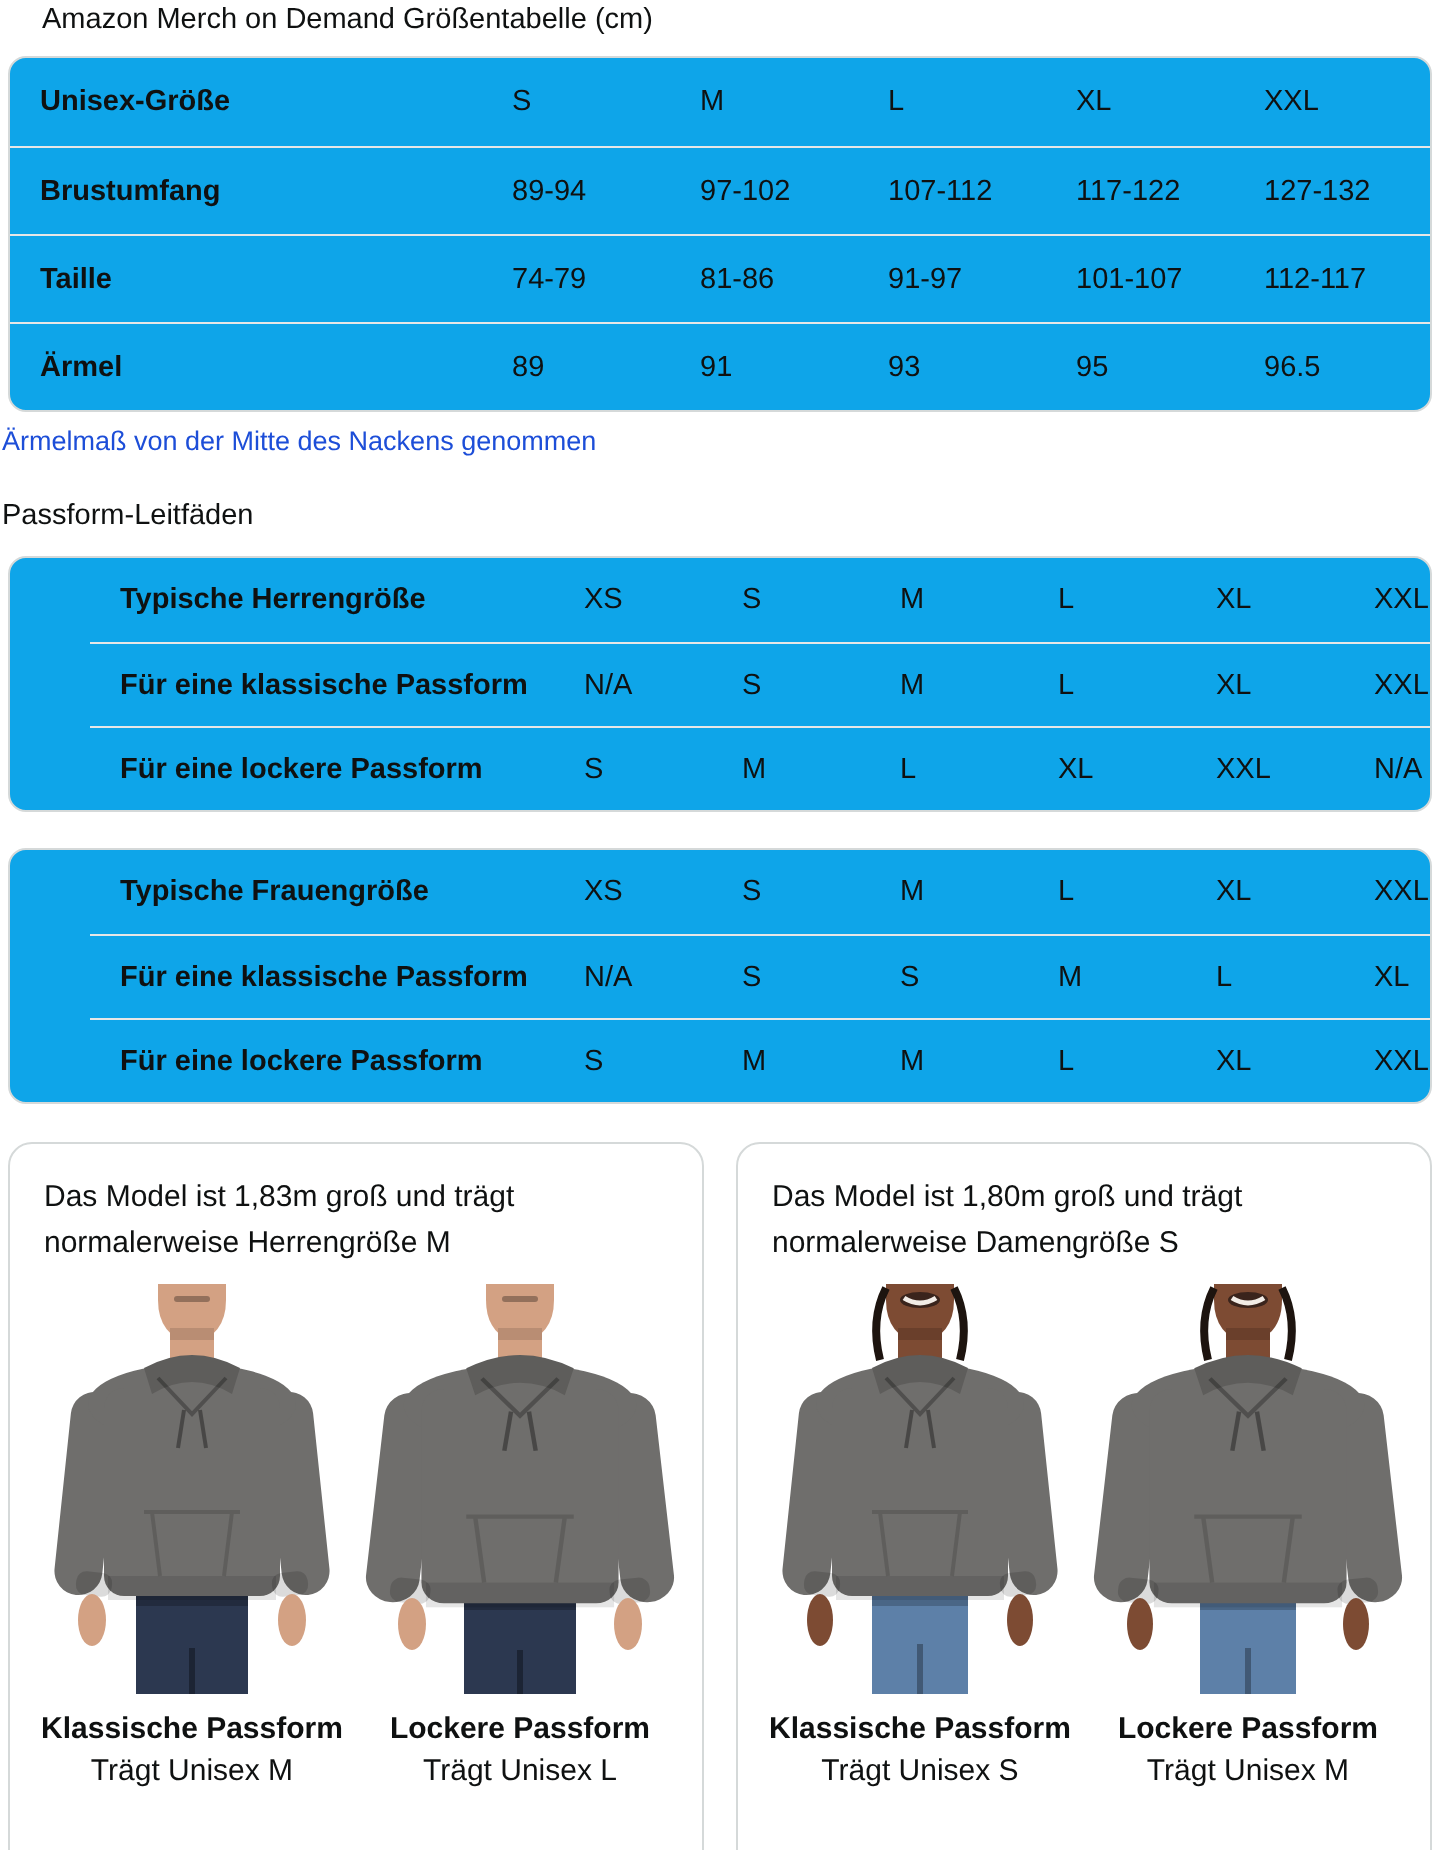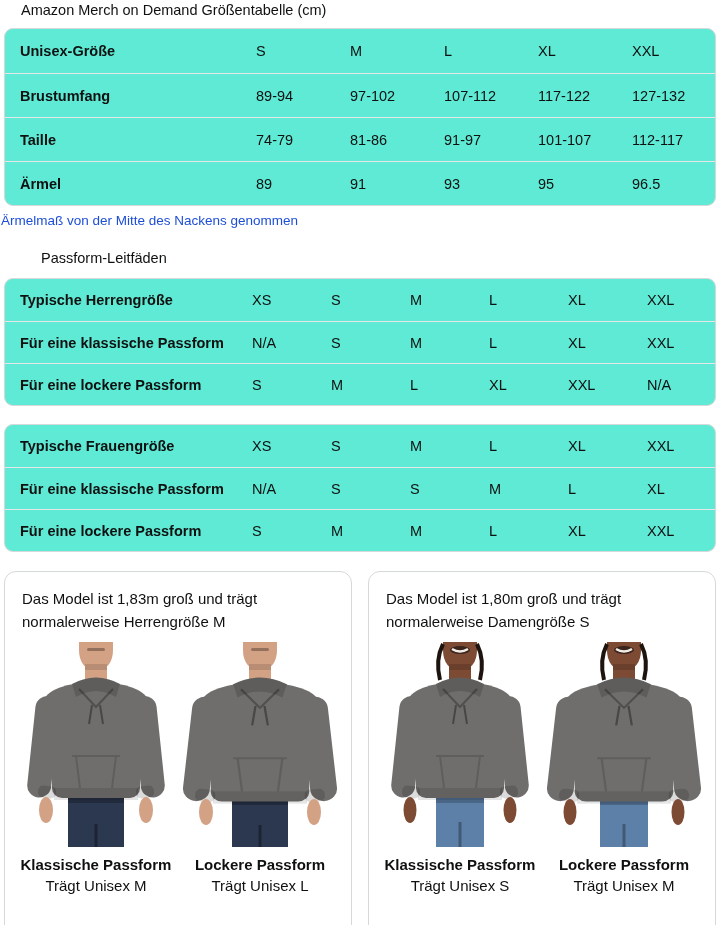--- a/index.html
+++ b/index.html
@@ -24,34 +24,34 @@
   .page-title{
     font-size:14.5px;font-weight:400;line-height:17px;
     margin:2px 0 0 1px;
     padding-left:20px;
   }
   
   .tbl{
     margin:9px 4px 0 4px;
     border:1px solid var(--table-border);
     border-radius:9px;
-    background:#5eead4;
+    background:#0ea5e9;
     overflow:hidden;
   }
   .tr{display:grid;align-items:center;}
   .tr + .tr{border-top:1px solid var(--row-divider);}
   .tbl .tr{display:grid;}
   .tbl.size-tbl .tr{grid-template-columns:247px 94px 94px 94px 94px 1fr;height:44px;}
   .tbl.fit-tbl .tr{grid-template-columns:243px 79px 79px 79px 79px 79px 1fr;height:42px;}
   .cell{font-size:14.5px;padding-left:4px;white-space:nowrap;}
   .cell.label{font-weight:700;padding-left:15px;}
   
   .footnote{font-size:13.5px;margin:7px 0 0 1px;color:#1d4ed8;}
-  .section-heading{font-size:14.5px;font-weight:400;margin:22px 0 0 1px;padding-left:40px;}
-  .fit-tbl{margin-top:12px;}
+  .section-heading{font-size:14.5px;font-weight:400;margin:22px 0 0 1px;}
+  .fit-tbl{margin-top:12px;padding-left:40px;}
   .fit-tbl + .fit-tbl{margin-top:18px;}
   
   .cards{display:flex;gap:16px;margin:19px 4px 0 4px;}
   .card{
     flex:1;height:448px;
     border:1px solid var(--table-border);
     border-radius:12px;
     padding:15px 11px 12px 11px;
   }
   .card-desc{font-size:15px;line-height:23px;margin:0 6px 9px 6px;}

